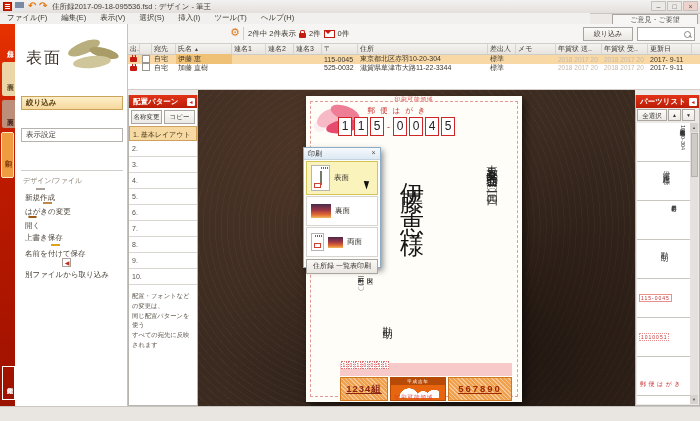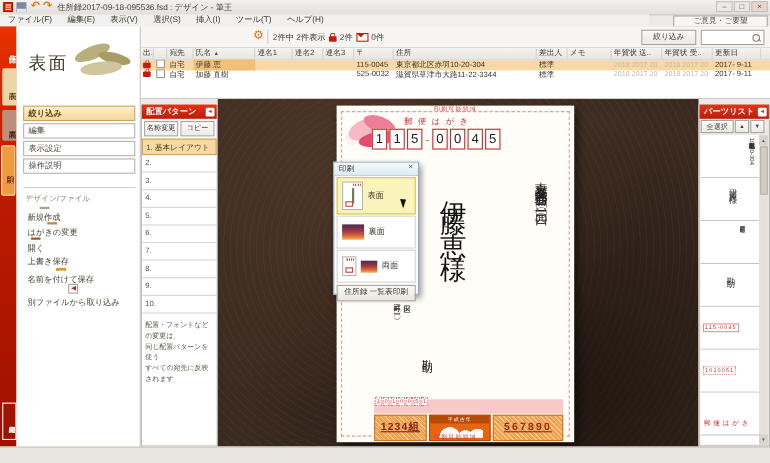--- a/index.html
+++ b/index.html
@@ -281,23 +281,21 @@
   <div class="vtab vtab-print">印刷</div>
   <div class="feature-btn">機能紹介</div>
 </div>
 
 <div class="abs sidebar">
   <div class="sb-title">表面</div>
   <span class="leaf" style="left:52px;top:18px;width:34px;height:12px;background:#b9af7e;transform:rotate(-22deg)"></span>
   <span class="leaf" style="left:74px;top:24px;width:30px;height:10px;background:#a99c66;transform:rotate(14deg)"></span>
   <span class="leaf" style="left:58px;top:32px;width:38px;height:12px;background:#cfc69b;transform:rotate(-6deg)"></span>
   <div class="sb-btn active" style="top:72px">絞り込み</div>
-  <div class="sb-btn" style="top:88px">編集</div>
   <div class="sb-btn" style="top:104px">表示設定</div>
-  <div class="sb-btn" style="top:120px">操作説明</div>
   <div class="sb-div"></div>
   <div class="sb-sec">デザイン/ファイル</div>
   <div class="sb-item" style="top:164px">
       <span class="si ic-new"></span>
       <span>新規作成</span>
     </div>
   <div class="sb-item" style="top:178px">
       <span class="si ic-change"></span>
       <span>はがきの変更</span>
     </div>

